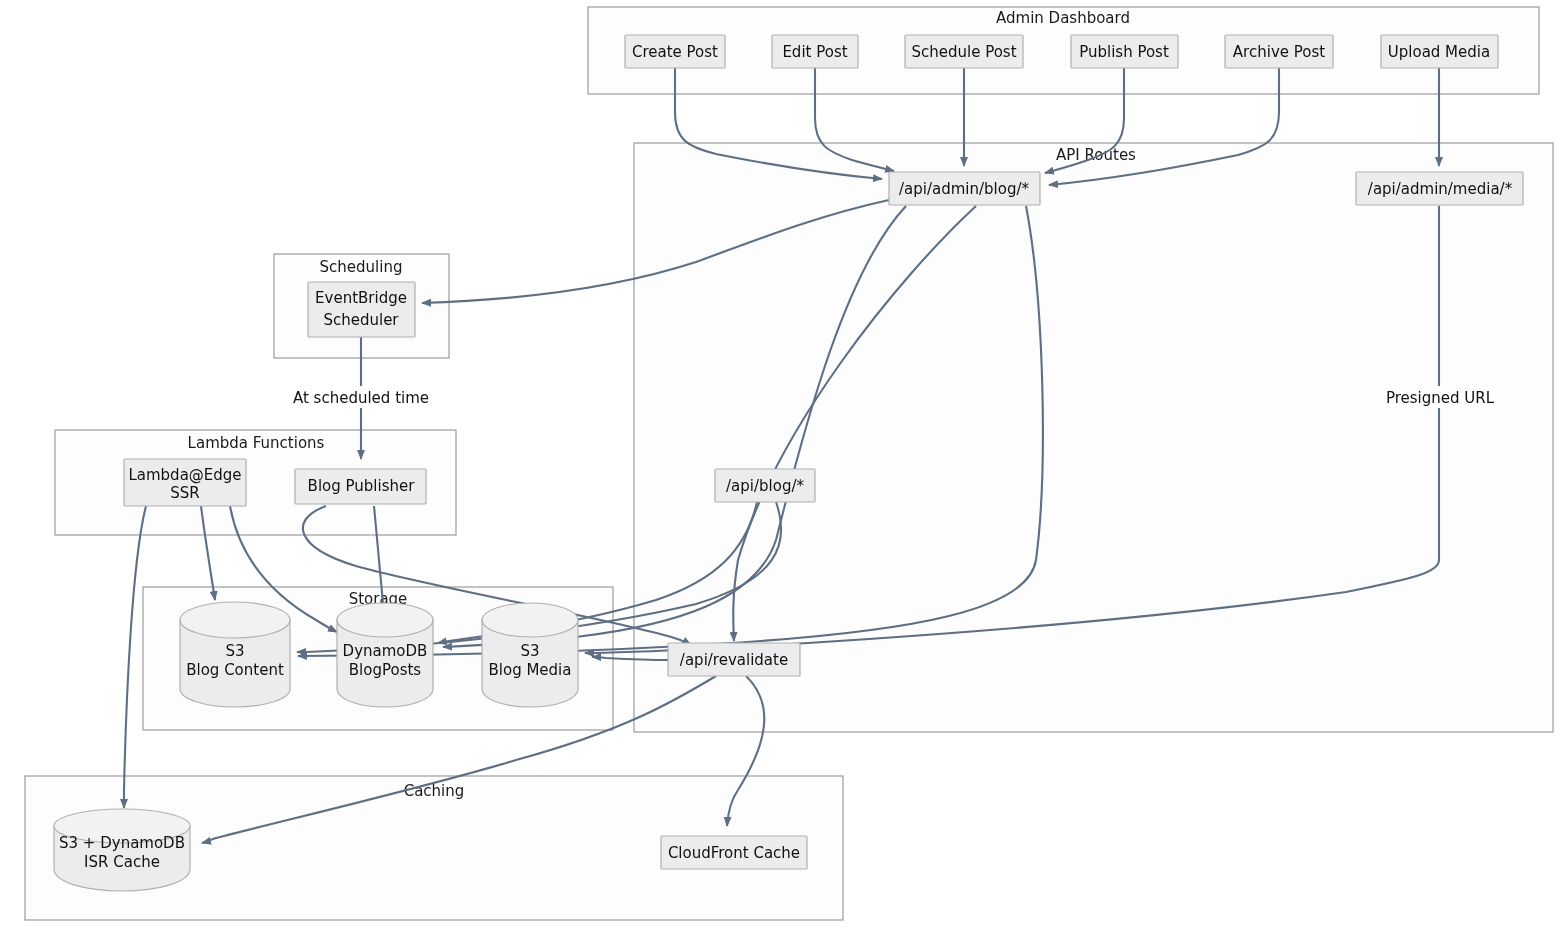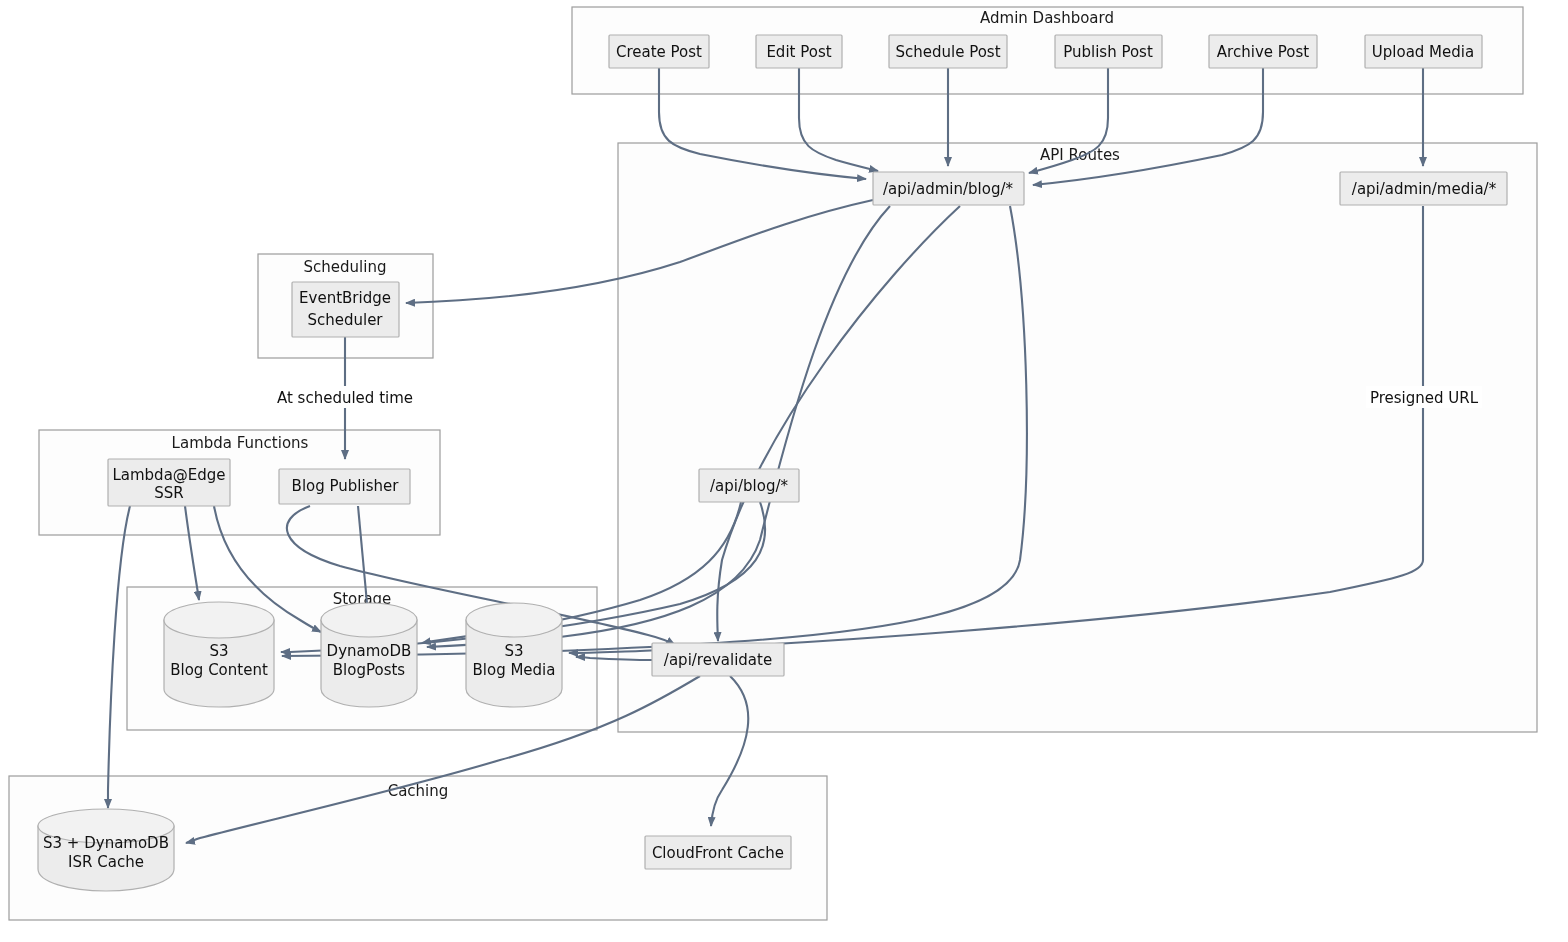--- a/index.html
+++ b/index.html
@@ -1,17 +1,17 @@
 <!DOCTYPE html>
 <html><head>
 <meta charset="utf-8">
 <style>
   html,body{margin:0;padding:0;background:#ffffff;}
   body{width:1568px;height:942px;font-family:"DejaVu Sans",sans-serif;overflow:hidden;}
-  #stage{position:relative;width:1388px;height:942px;}
+  #stage{position:relative;width:1388px;height:942px;padding-left:16px;}
   svg{display:block;}
   .cluster-rect{fill:#fdfdfd;stroke:#9c9c9c;stroke-width:1.2px;}
   .cluster-label{font-size:15px;fill:#1a1a1a;text-anchor:middle;dominant-baseline:middle;}
   .node-rect{fill:#ececec;stroke:#b0b0b0;stroke-width:1.2px;}
   .node-label{font-size:15px;fill:#111111;text-anchor:middle;dominant-baseline:middle;}
   .cyl-body{fill:#ececec;stroke:#b0b0b0;stroke-width:1.2px;}
   .cyl-top{fill:#f2f2f2;stroke:#b0b0b0;stroke-width:1.2px;}
   .edge{fill:none;stroke:#5e6e84;stroke-width:2.1px;}
   .edge-label{font-size:15px;fill:#111111;text-anchor:middle;dominant-baseline:middle;}
   .edge-label-bg{fill:#ffffff;}

